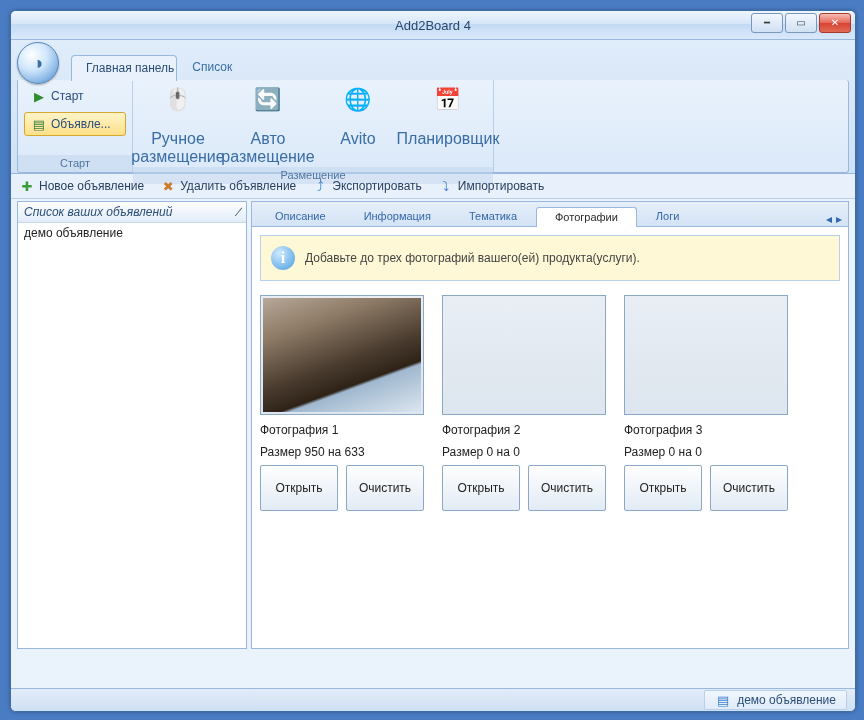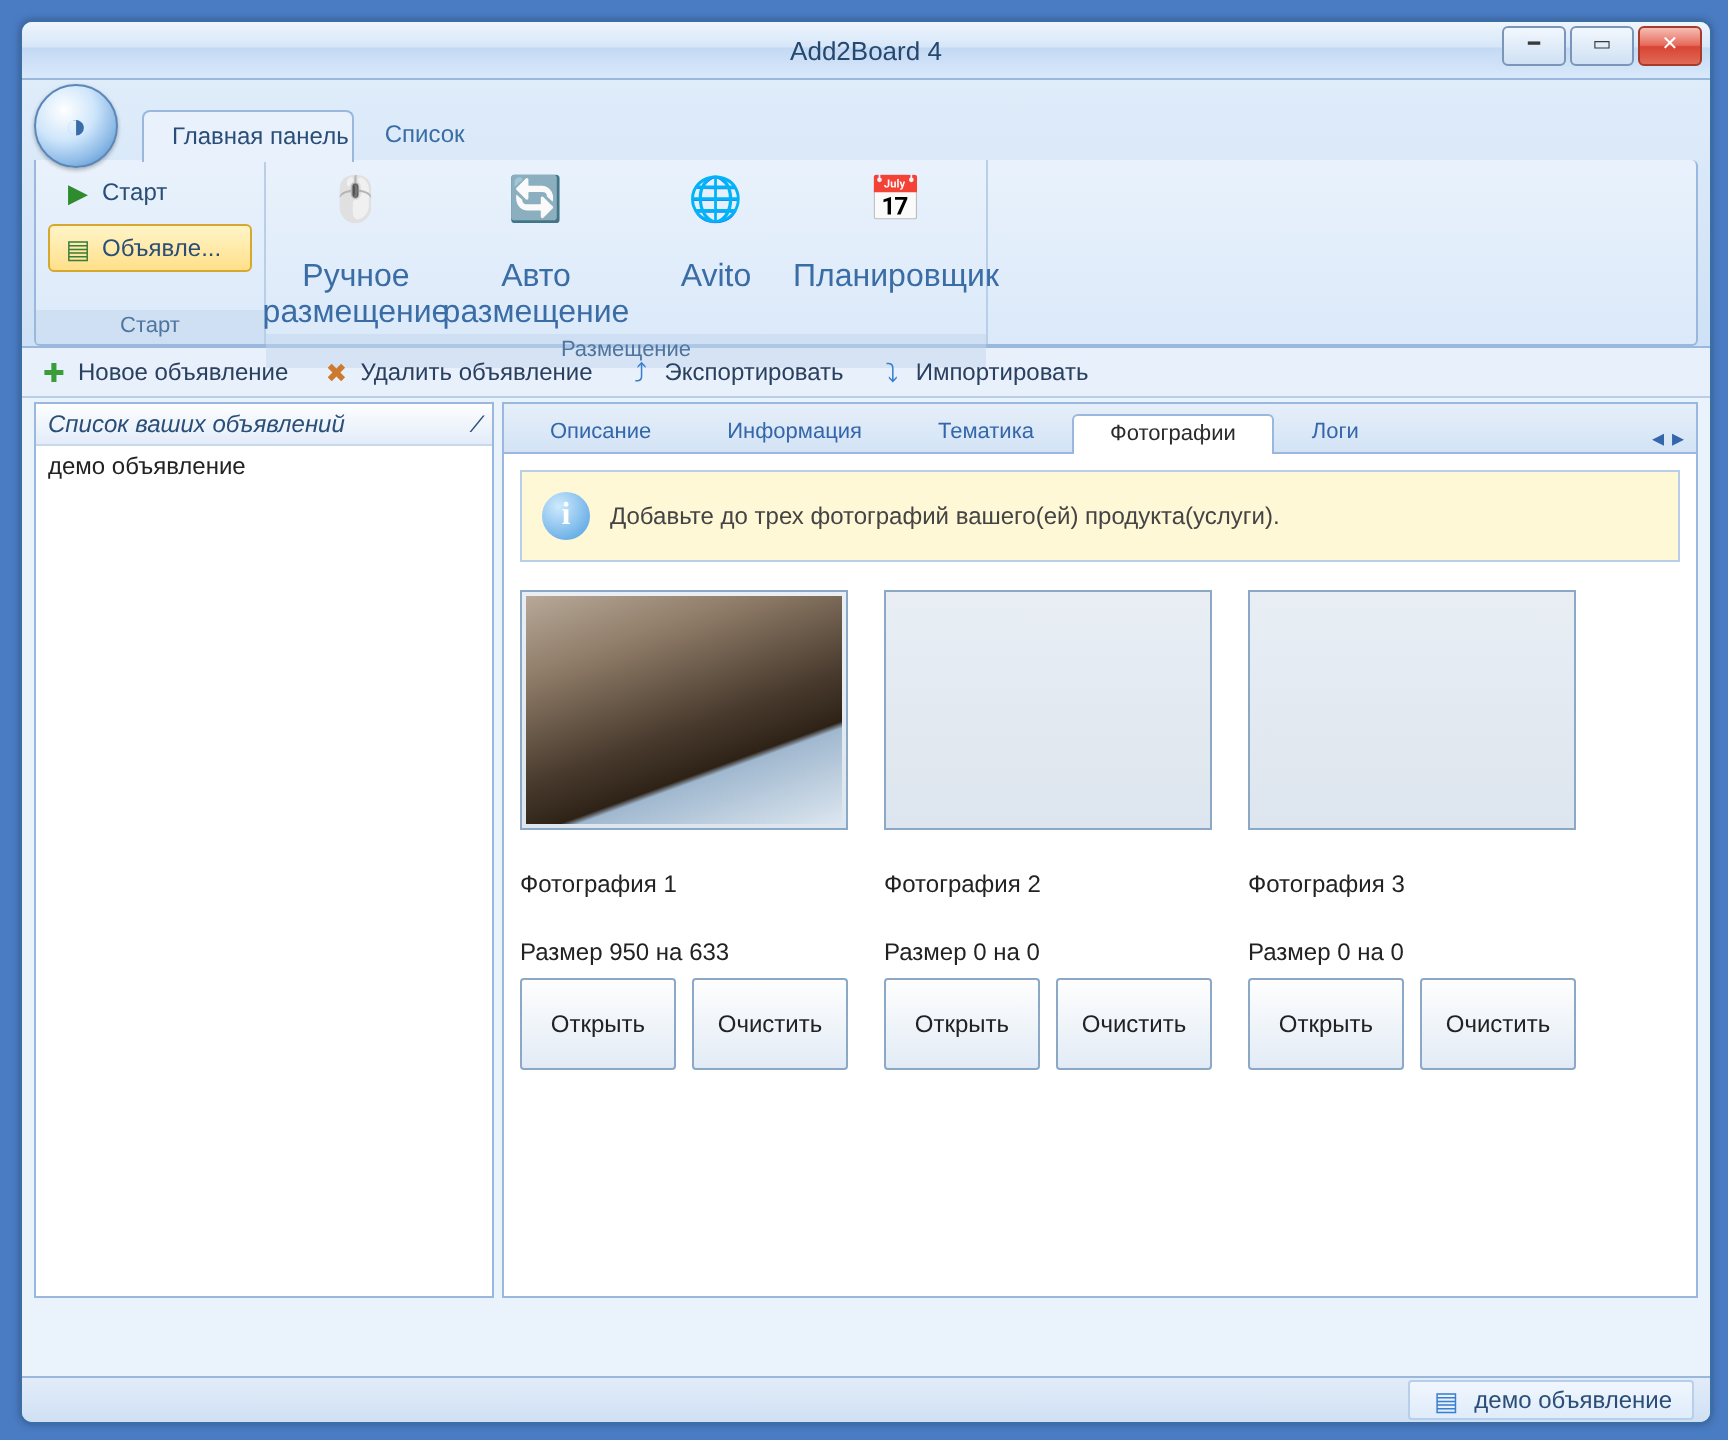--- a/index.html
+++ b/index.html
@@ -40,21 +40,21 @@
   .tabstrip { display:flex; align-items:flex-end; background:linear-gradient(#e6eff9,#d3e3f5); border-bottom:1px solid #9ab8dd; height:24px; padding-left:4px; }
   .tstab { padding:3px 18px 4px 18px; color:#3366aa; border:1px solid transparent; border-bottom:none; border-radius:3px 3px 0 0; font-size:11px; }
   .tstab.active { background:#fff; border-color:#9ab8dd; color:#2a2a2a; position:relative; top:1px; }
   .ts-nav { margin-left:auto; display:flex; gap:4px; padding-right:6px; color:#3366aa; }
   .infobar { margin:8px 8px 0 8px; border:1px solid #b9cee8; background:#fff8d6; padding:10px; display:flex; align-items:center; gap:10px; color:#444; }
   .info-icn { width:24px; height:24px; border-radius:50%; background:radial-gradient(circle at 35% 30%,#cfeafd,#4a9de0); color:#fff; font-weight:bold; display:flex; align-items:center; justify-content:center; font-family:Georgia,serif; font-size:16px; }
   .photos { display:flex; gap:18px; padding:14px 8px; }
   .card { width:164px; }
   .thumb { width:164px; height:120px; border:1px solid #8ba8c7; background:linear-gradient(#e8eef4,#dde5ee); padding:2px; box-sizing:border-box; }
   .thumb.has-img div { width:100%; height:100%; background:linear-gradient(160deg,#b7a898 0%,#8e7b67 25%,#493b2e 55%,#2e2217 70%,#a0b8cf 72%,#dce6ef 100%); }
-  .meta { color:#222; margin-top:20px; }
+  .meta { color:#222; margin-top:8px; }
   .btns { display:flex; gap:8px; margin-top:6px; }
   .pbtn { flex:1; border:1px solid #8ba8c7; background:linear-gradient(#fefefe,#e2ebf5); padding:15px 0; text-align:center; color:#222; border-radius:2px; }
   .statusbar { position:absolute; bottom:0; left:0; right:0; height:22px; background:linear-gradient(#e2ecf8,#cfe0f4); border-top:1px solid #9ab8dd; display:flex; align-items:center; justify-content:flex-end; padding:0 8px; gap:6px; color:#2a4e78; }
   .status-chip { display:flex; align-items:center; gap:6px; background:linear-gradient(#f0f6fd,#dfecfa); border:1px solid #b9cee8; padding:1px 10px; border-radius:2px; }
 </style>
 </head>
 <body>
 
 <div class="window">
 

